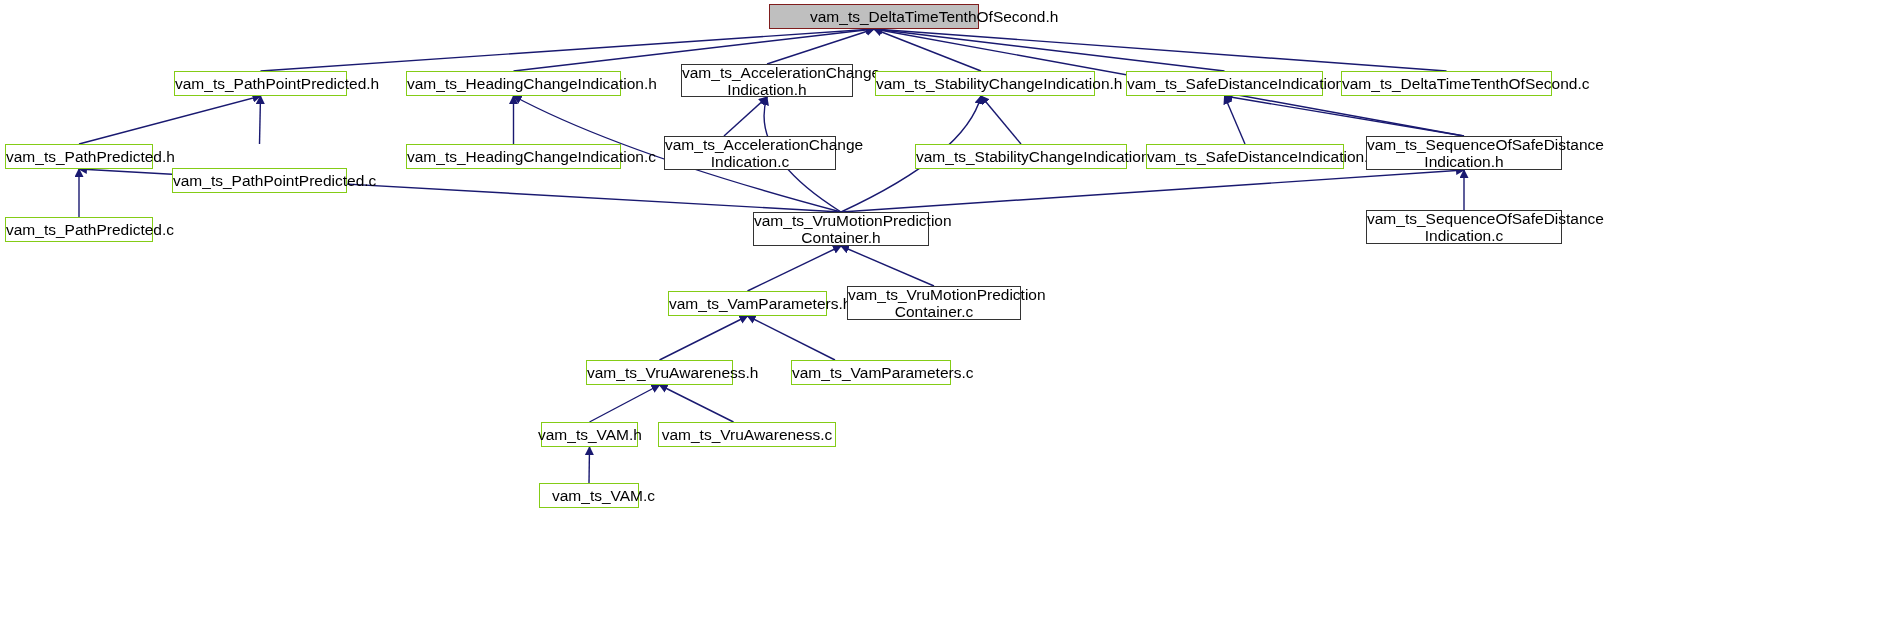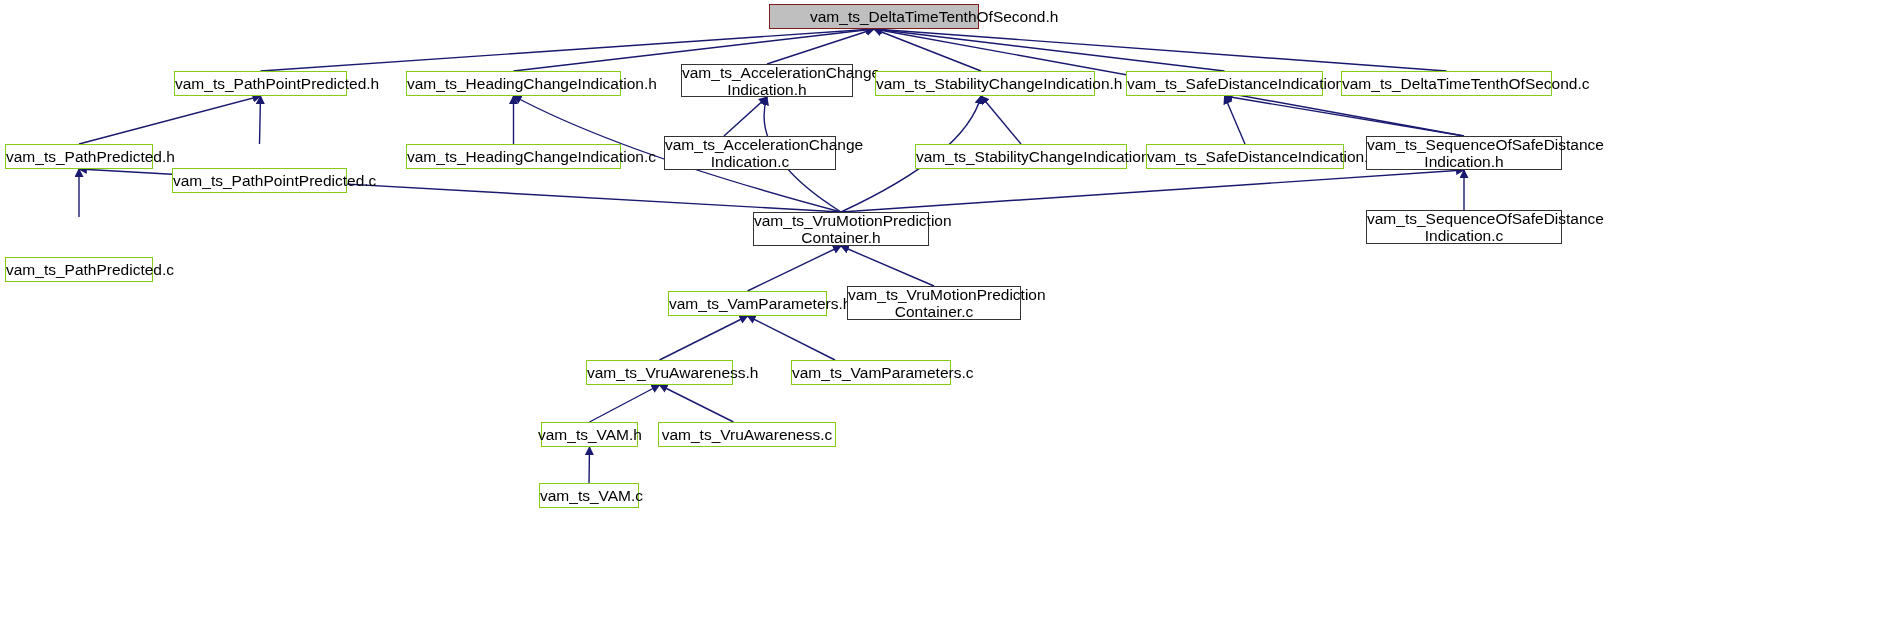--- a/index.html
+++ b/index.html
@@ -102,26 +102,26 @@
     <div class="node" style="left: 1341px; top: 71px; width: 211px; height: 25px;"><span class="node-label">vam_ts_DeltaTimeTenthOfSecond.c</span></div>
     <div class="node" style="left: 5px; top: 144px; width: 148px; height: 25px;"><span class="node-label">vam_ts_PathPredicted.h</span></div>
     <div class="node" style="left: 172px; top: 144px; width: 175px; height: 25px; margin-top: 24px;"><span class="node-label">vam_ts_PathPointPredicted.c</span></div>
     <div class="node" style="left: 406px; top: 144px; width: 215px; height: 25px;"><span class="node-label">vam_ts_HeadingChangeIndication.c</span></div>
     <div class="node thick" style="left: 638px; top: 136px; width: 172px; height: 34px; margin-left: 26px;"><span class="node-label">vam_ts_AccelerationChange
 Indication.c</span></div>
     <div class="node" style="left: 915px; top: 144px; width: 212px; height: 25px;"><span class="node-label">vam_ts_StabilityChangeIndication.c</span></div>
     <div class="node" style="left: 1146px; top: 144px; width: 198px; height: 25px;"><span class="node-label">vam_ts_SafeDistanceIndication.c</span></div>
     <div class="node thick" style="left: 1366px; top: 136px; width: 196px; height: 34px;"><span class="node-label">vam_ts_SequenceOfSafeDistance
 Indication.h</span></div>
-    <div class="node" style="left: 5px; top: 217px; width: 148px; height: 25px; margin-top: 40px;"><span class="node-label">vam_ts_PathPredicted.c</span></div>
+    <div class="node" style="left: 5px; top: 217px; width: 148px; height: 25px;"><span class="node-label">vam_ts_PathPredicted.c</span></div>
     <div class="node thick" style="left: 753px; top: 212px; width: 176px; height: 34px;"><span class="node-label">vam_ts_VruMotionPrediction
 Container.h</span></div>
     <div class="node thick" style="left: 1366px; top: 210px; width: 196px; height: 34px;"><span class="node-label">vam_ts_SequenceOfSafeDistance
 Indication.c</span></div>
     <div class="node" style="left: 668px; top: 291px; width: 159px; height: 25px;"><span class="node-label">vam_ts_VamParameters.h</span></div>
     <div class="node thick" style="left: 847px; top: 286px; width: 174px; height: 34px;"><span class="node-label">vam_ts_VruMotionPrediction
 Container.c</span></div>
     <div class="node" style="left: 586px; top: 360px; width: 147px; height: 25px;"><span class="node-label">vam_ts_VruAwareness.h</span></div>
     <div class="node" style="left: 755px; top: 360px; width: 160px; height: 25px; margin-left: 36px;"><span class="node-label">vam_ts_VamParameters.c</span></div>
     <div class="node" style="left: 541px; top: 422px; width: 97px; height: 25px; justify-content: flex-end;"><span class="node-label">vam_ts_VAM.h</span></div>
     <div class="node" style="left: 658px; top: 422px; width: 178px; height: 25px;"><span class="node-label">vam_ts_VruAwareness.c</span></div>
-    <div class="node" style="left: 539px; top: 483px; width: 100px; height: 25px;"><span class="node-label">vam_ts_VAM.c</span></div>
+    <div class="node" style="left: 539px; top: 483px; width: 100px; height: 25px; padding-left: 12px;"><span class="node-label">vam_ts_VAM.c</span></div>
   </div>
 
 </body></html>

